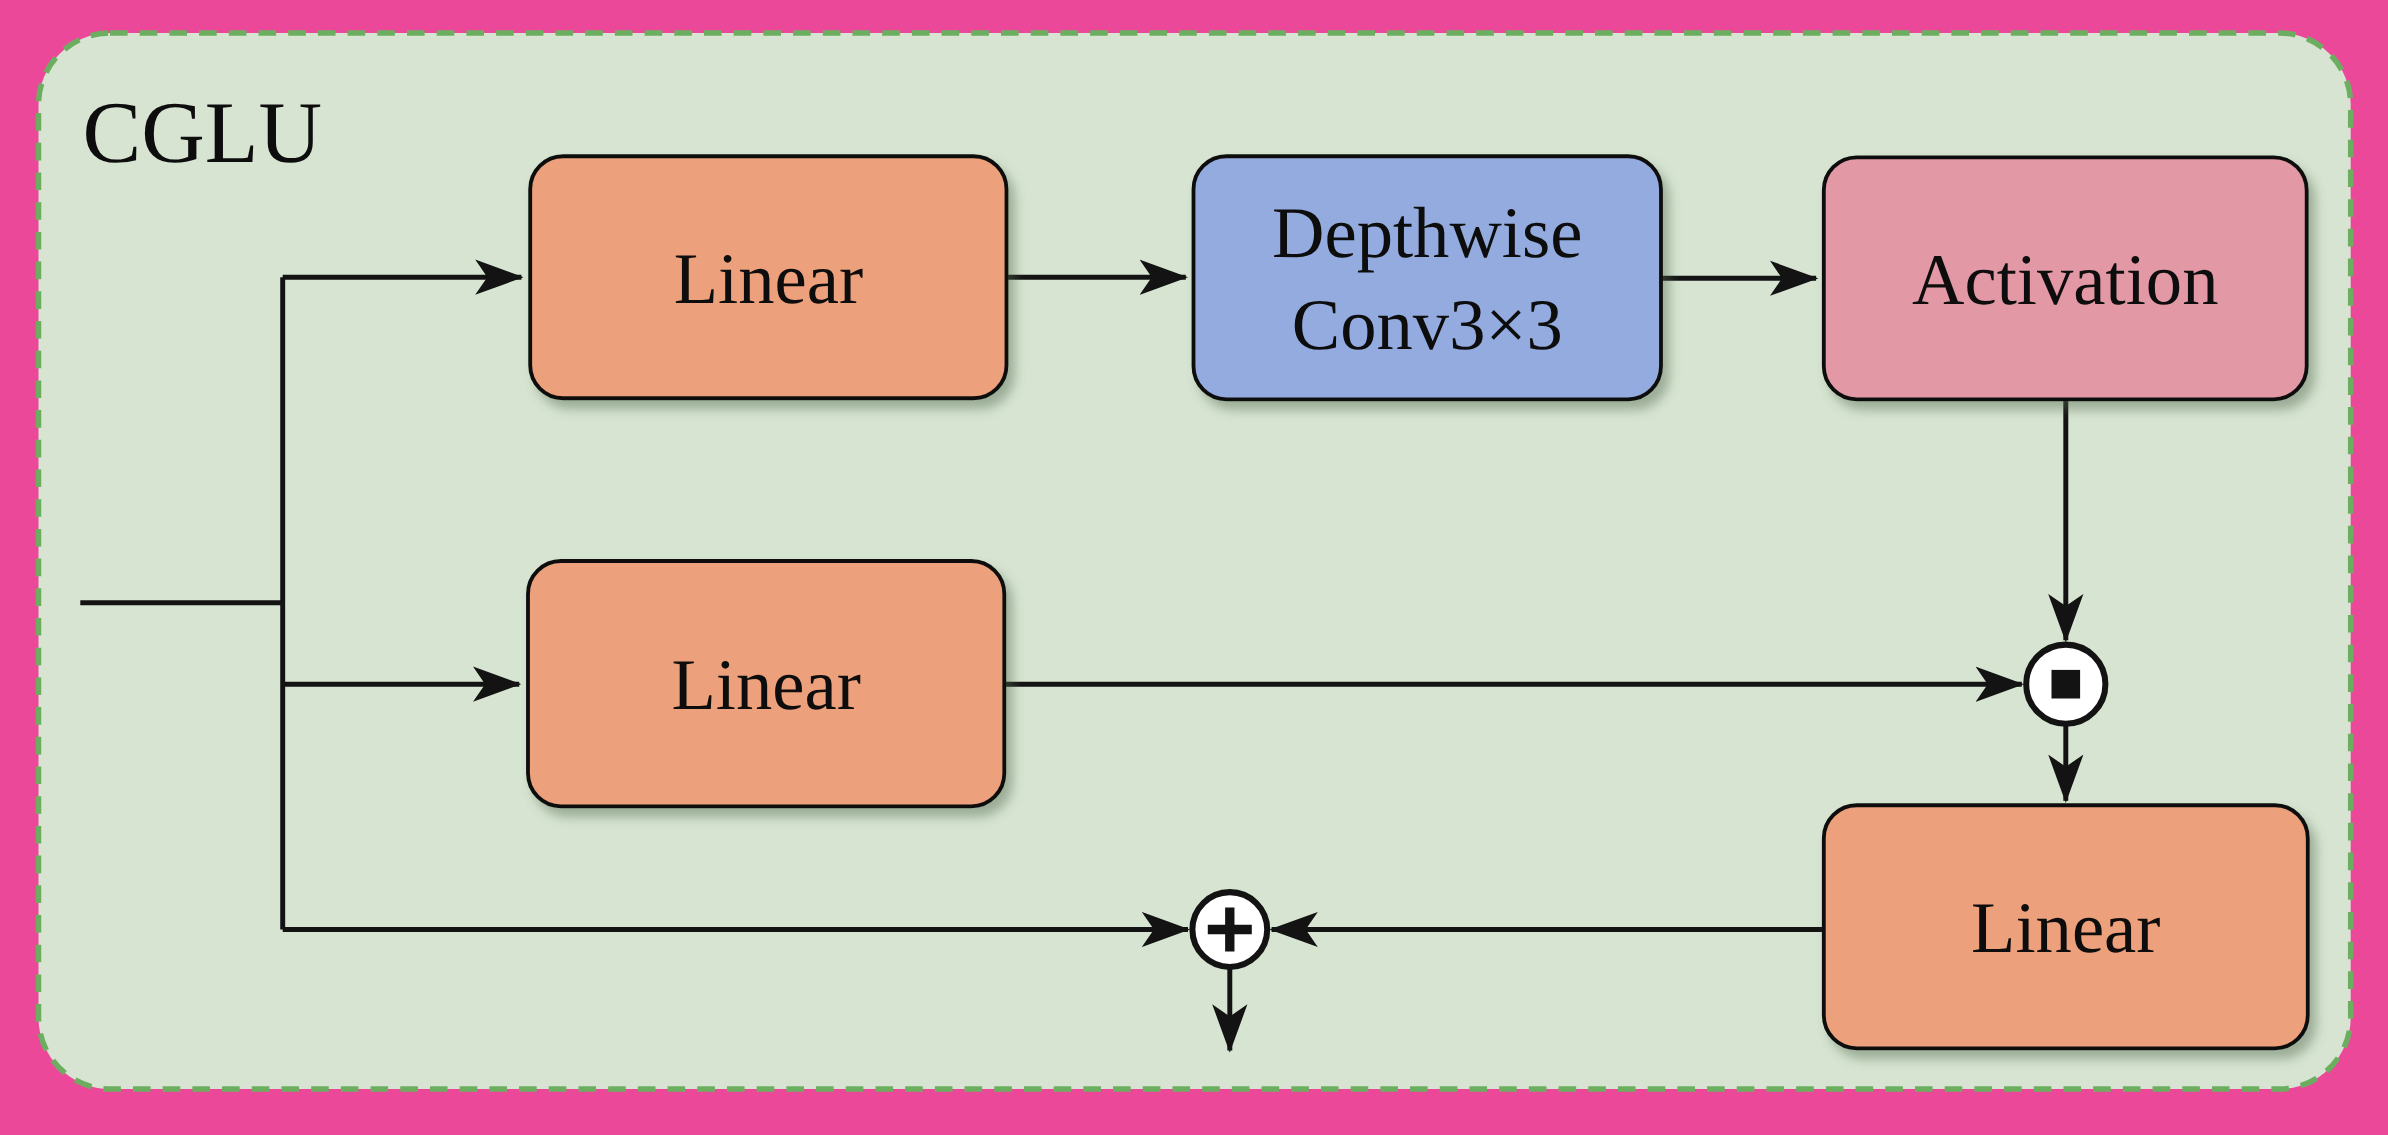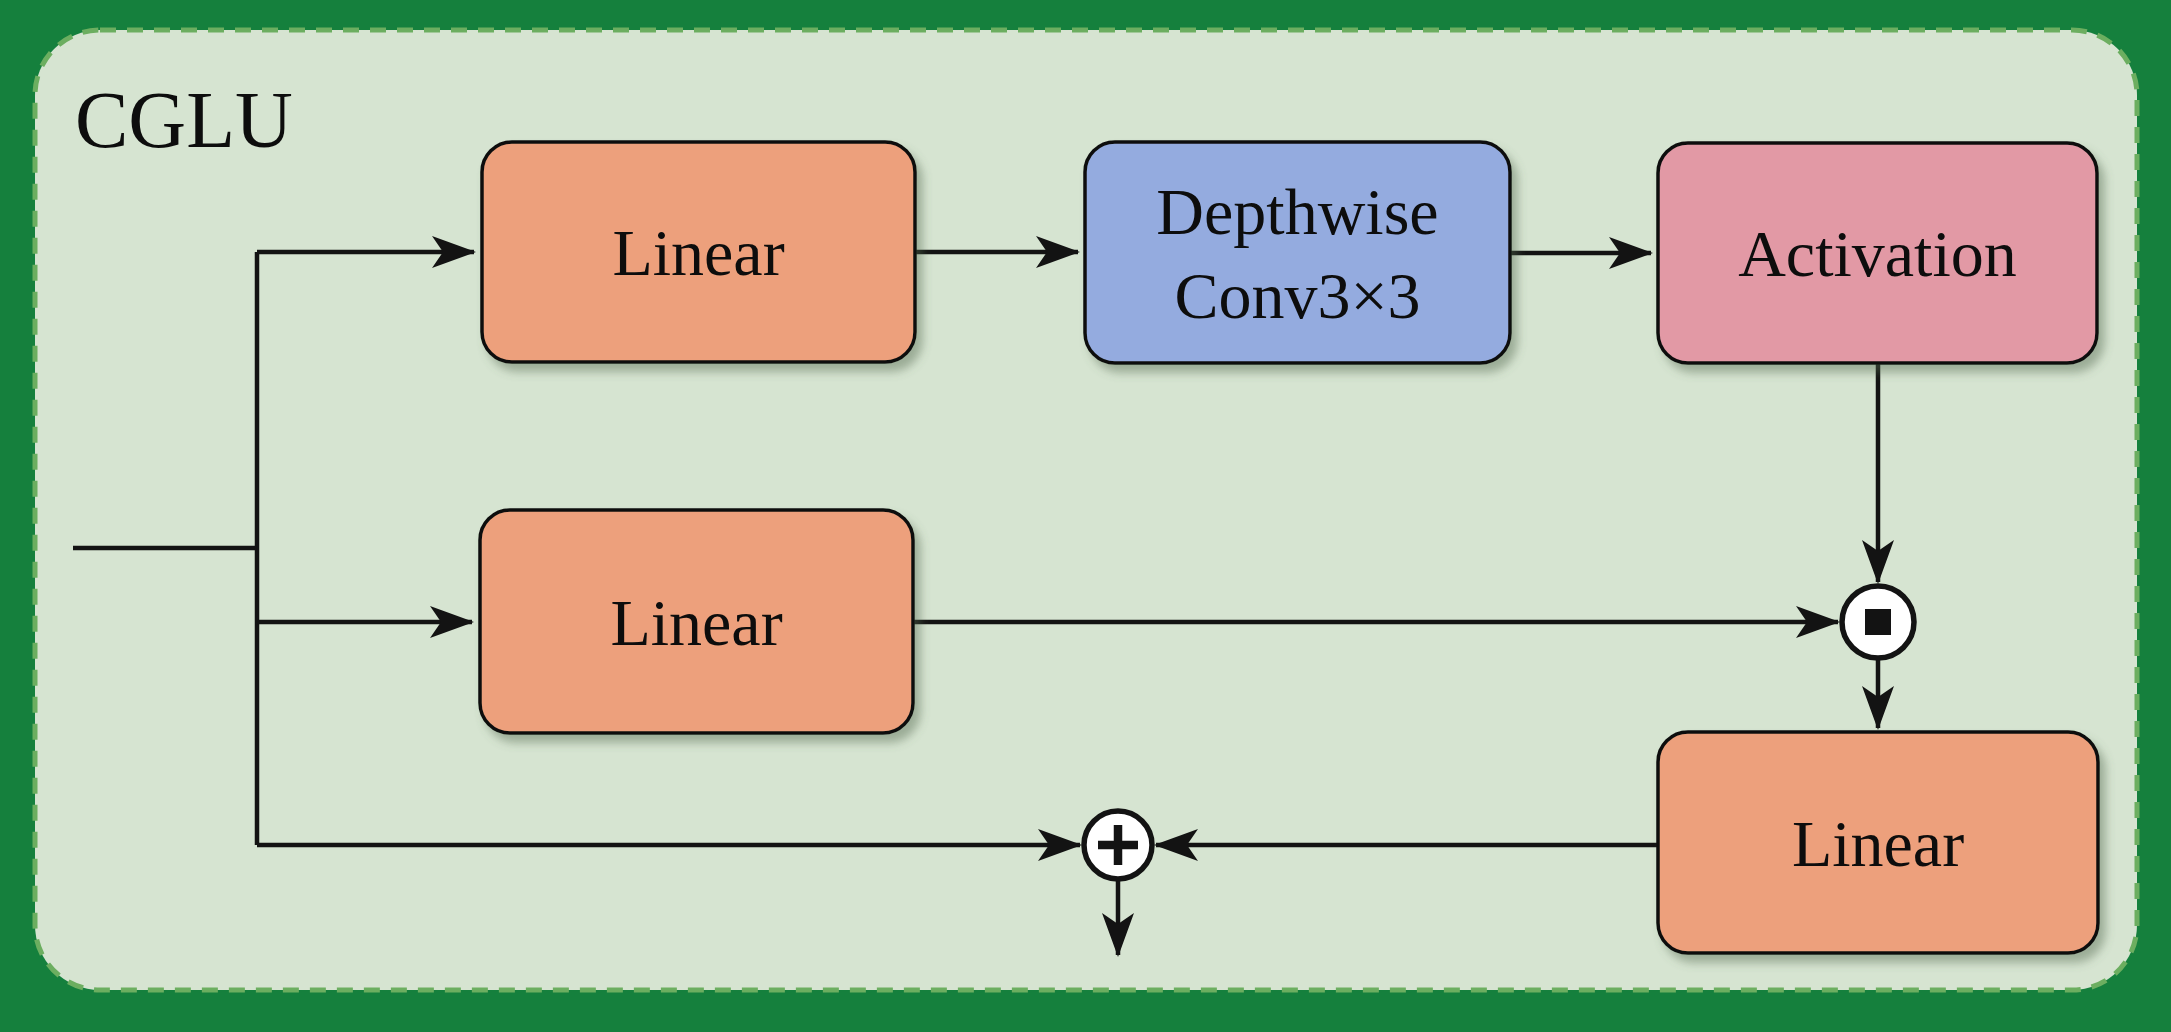--- a/index.html
+++ b/index.html
@@ -3,21 +3,21 @@
 <meta charset="utf-8">
 <style>
   html, body {
     margin: 0;
     padding: 0;
     background: #ffffff;
   }
   .page {
     width: 2171px;
     height: 1032px;
-    background: #15803d;
+    background: #ec4899;
     position: relative;
     overflow: hidden;
   }
   svg#diagram {
     display: block;
     width: 2171px;
     height: 1032px;
   }
   .node-label, .panel-title {
     font-family: "Liberation Serif", "DejaVu Serif", serif;

